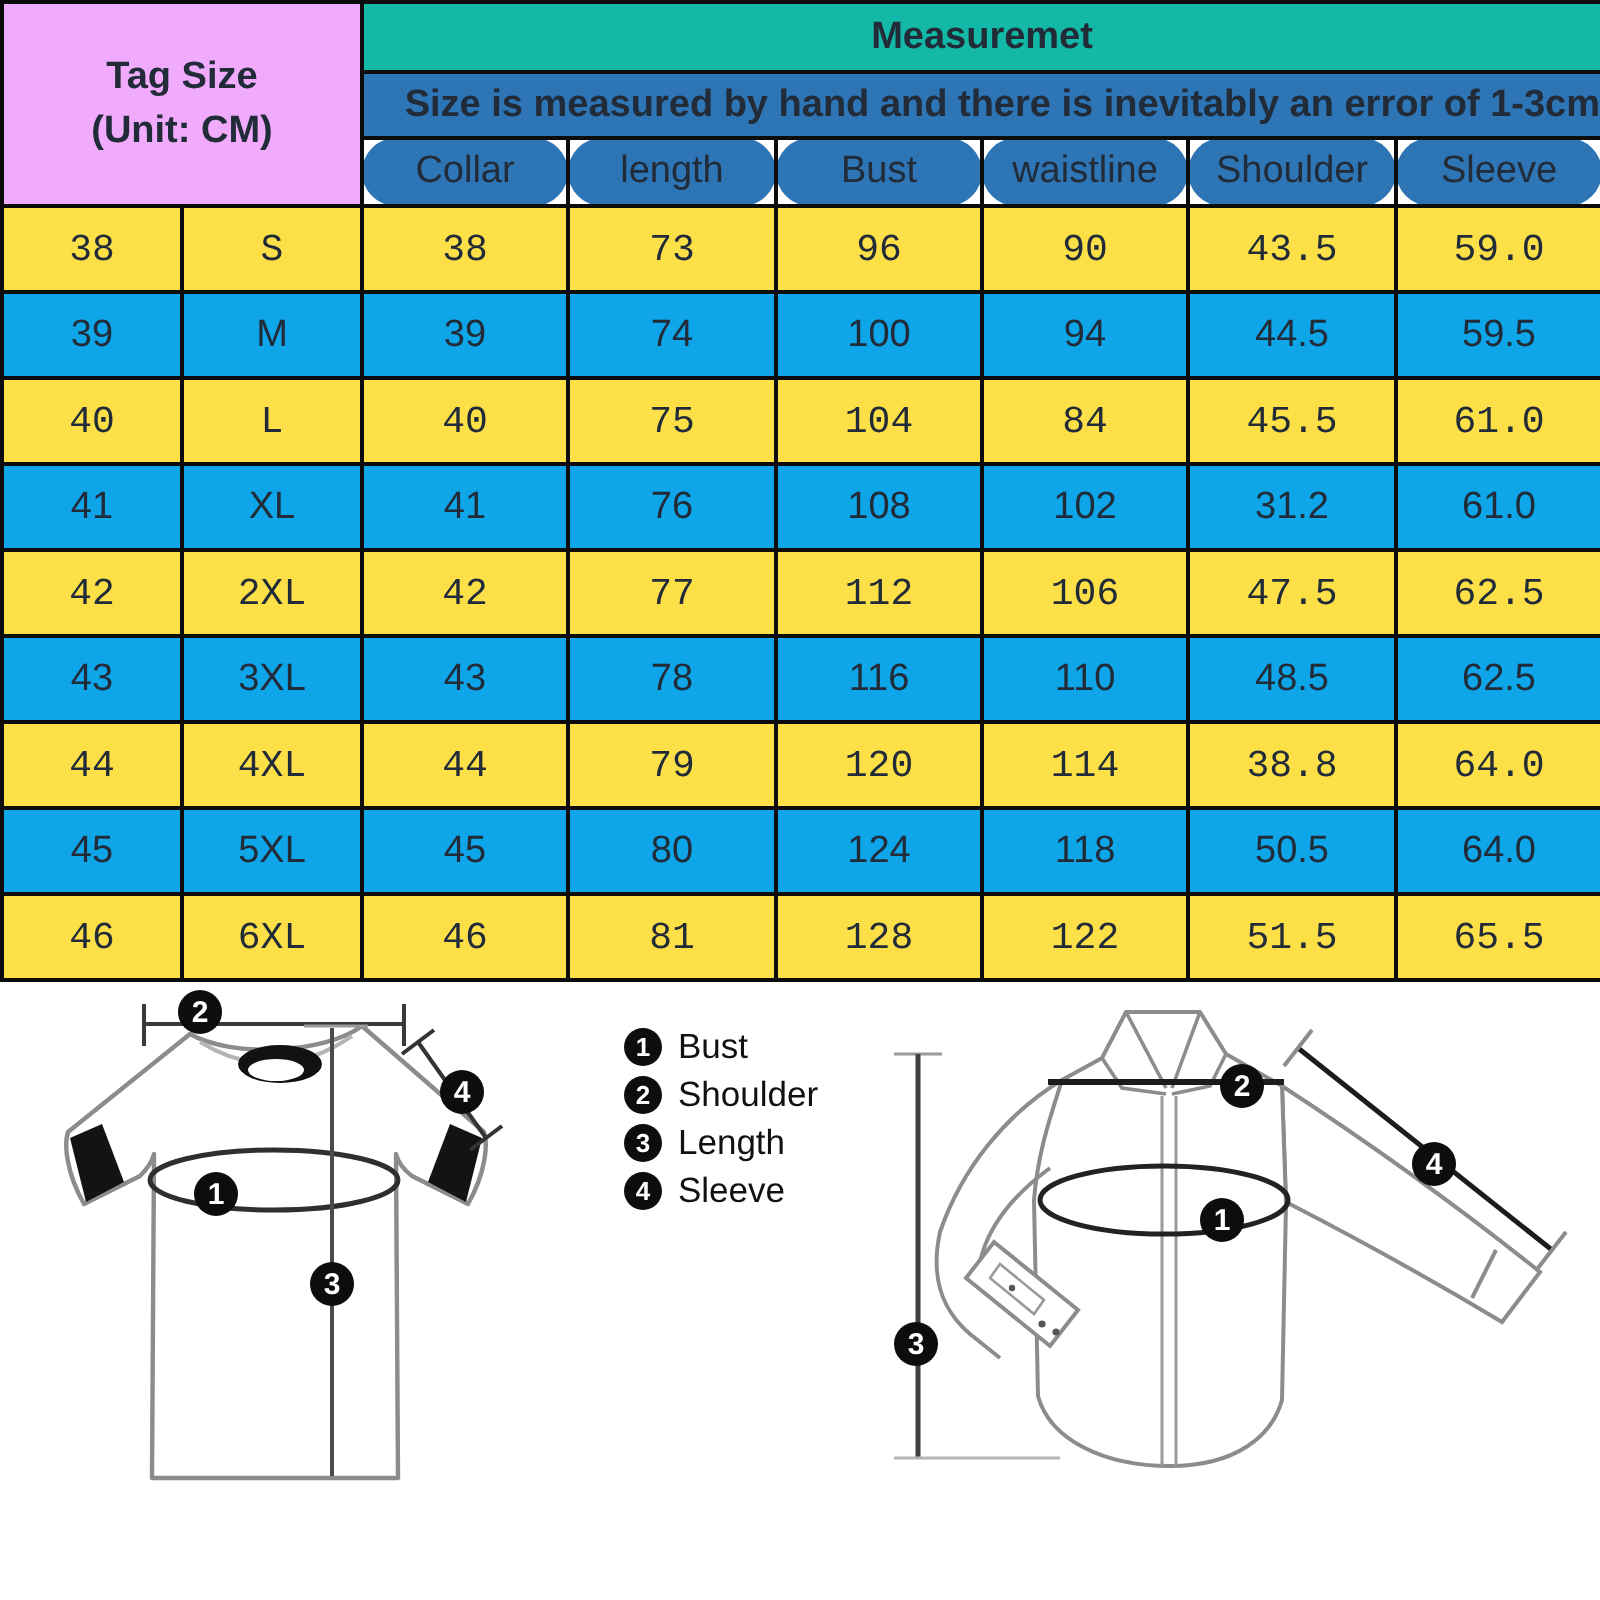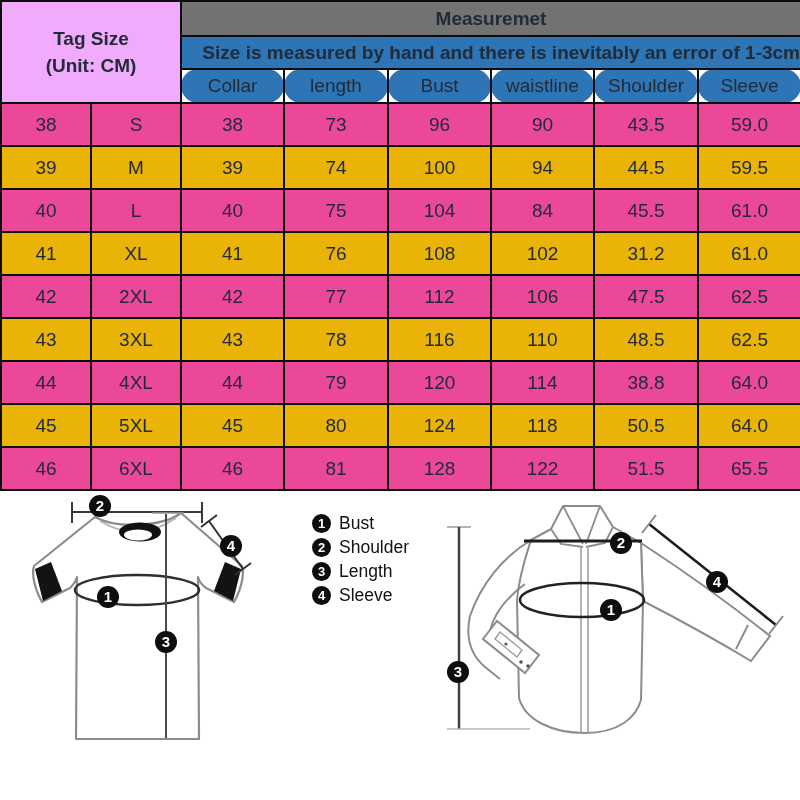--- a/index.html
+++ b/index.html
@@ -16,25 +16,25 @@
     border:2px solid #0c0c0c;text-align:center;vertical-align:middle;
     padding:0;font-size:19px;color:#222b38;overflow:hidden;white-space:nowrap;
   }
   tr.hrow1 td{height:33px;}
   tr.hrow2 td{height:31px;text-align:right;}
   tr.hrow3 td{height:32px;}
   tr.drow td{height:41px;}
   td.tagcell{
     background:#f0abfc;color:#e8192c;font-weight:bold;font-size:21px;line-height:27px;
   }
-  td.mhead{background:#737373;font-size:20px;font-weight:600;}
+  td.mhead{background:#14b8a6;font-size:20px;font-weight:600;}
   td.note{background:#2e75b6;font-size:15px;font-weight:600;}
   td.chead{background:#2e75b6;font-size:19px;font-weight:400;border-radius:17px;}
-  tr.rl td{background:#ec4899;}
-  tr.rd td{background:#eab308;}
+  tr.rl td{background:#fde047;font-family:Liberation Mono, monospace;}
+  tr.rd td{background:#0ea5e9;}
   
   svg.diagram-svg{position:absolute;left:0;top:0;pointer-events:none;}
   .legend{
     position:absolute;left:312px;top:511px;display:flex;flex-direction:column;
   }
   .legend-item{display:flex;align-items:center;height:24px;}
   .legend-num{
     width:19px;height:19px;border-radius:50%;background:#0d0d0d;color:#ffffff;
     font-size:13px;font-weight:bold;display:flex;align-items:center;justify-content:center;
     flex:0 0 19px;

